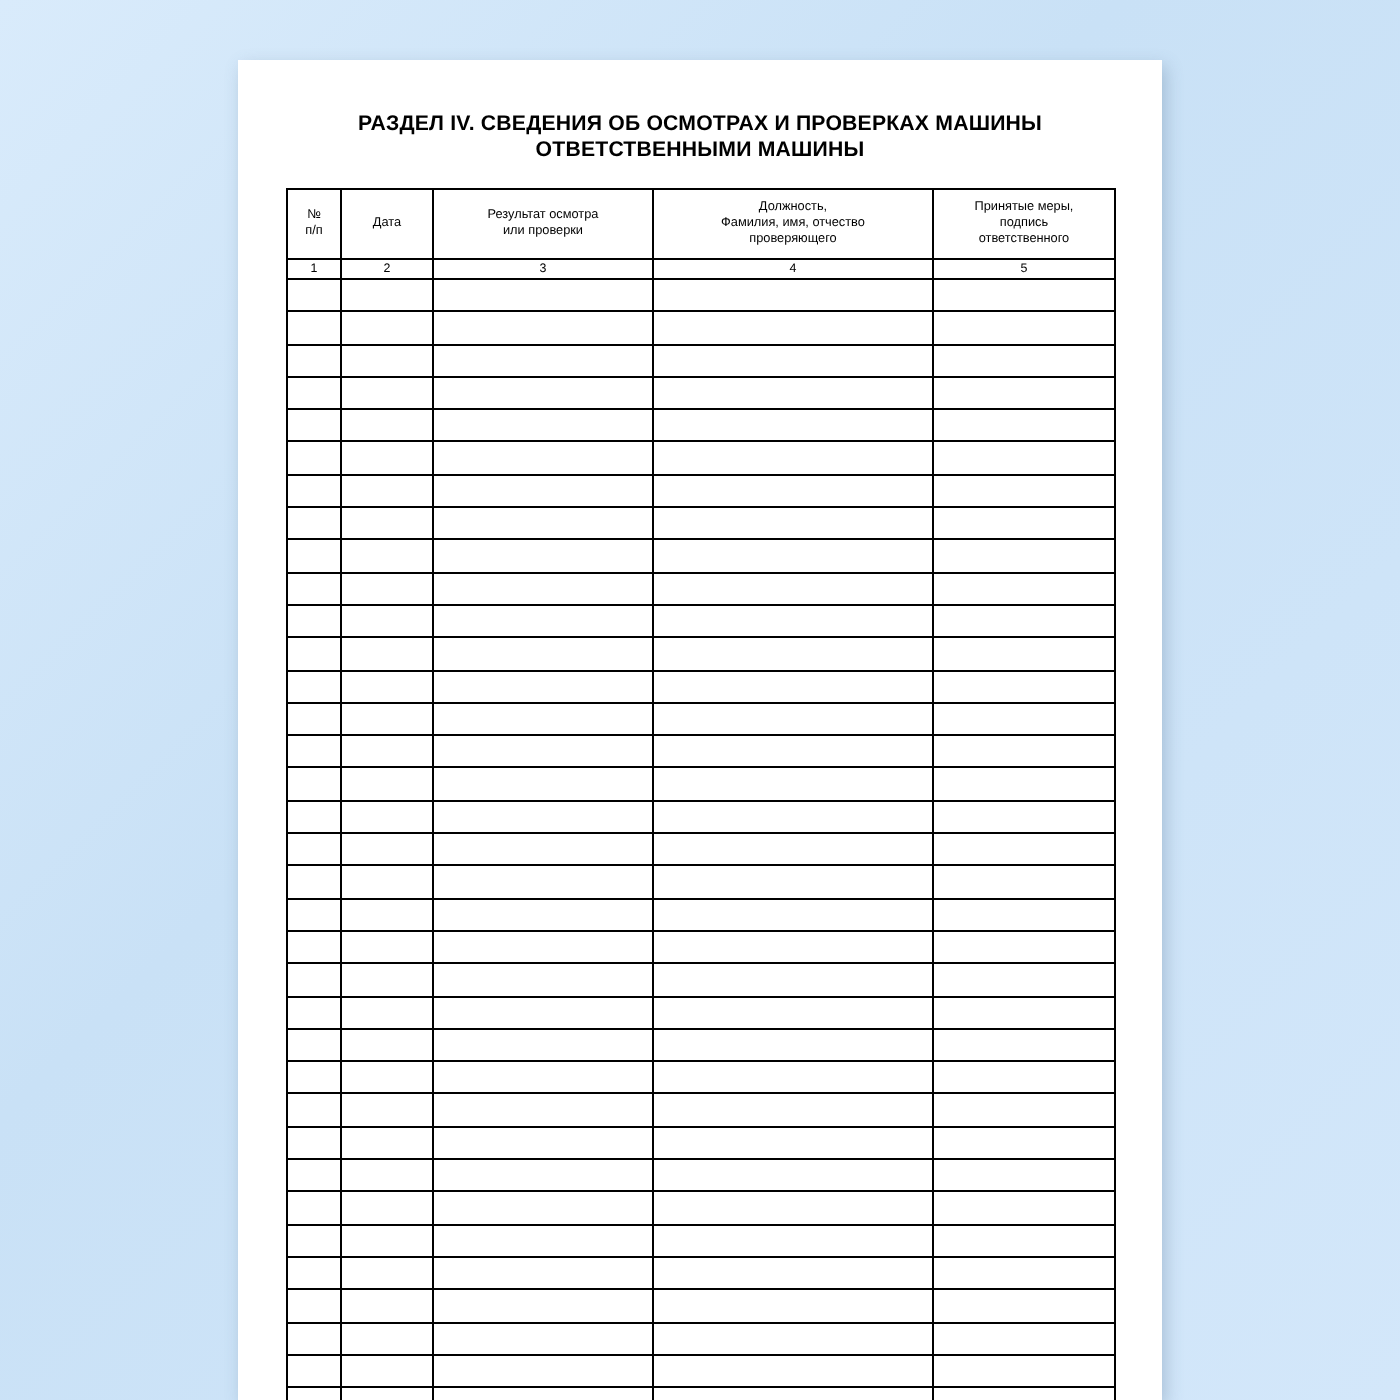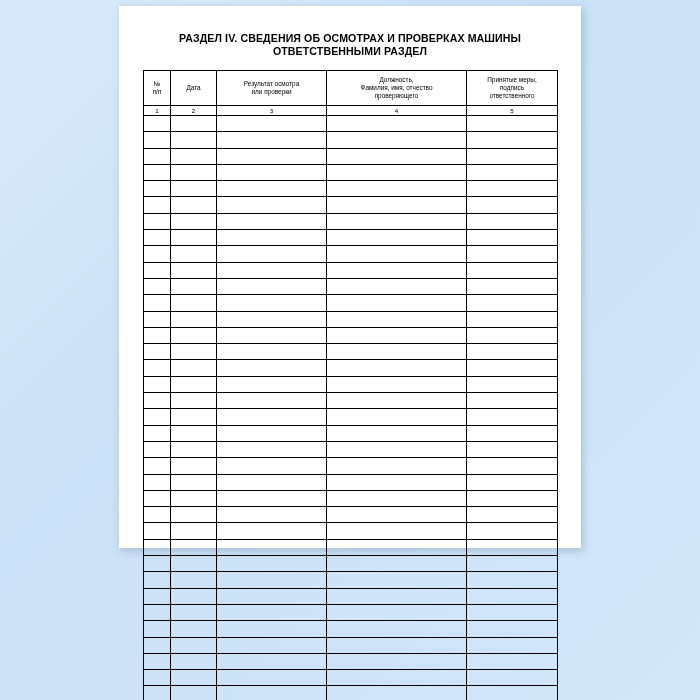--- a/index.html
+++ b/index.html
@@ -16,23 +16,23 @@
   #stage {
     position: relative;
     width: 700px;
     height: 700px;
     background: linear-gradient(135deg, #d9ebfb 0%, #c9e1f6 40%, #d3e7fa 100%);
   }
   
   .page {
     position: absolute;
     left: 119px;
-    top: 6px;
+    top: 30px;
     width: 462px;
-    height: 542px;
+    height: 670px;
     background: #ffffff;
     box-shadow: 2px 3px 8px rgba(80, 110, 140, 0.30);
   }
   .page-inner {
     position: absolute;
     left: 24px;
     top: 26px;
     width: 414px;
   }
   .doc-title {
@@ -85,21 +85,21 @@
 </style>
 </head>
 <body>
 
 <div id="stage">
   <div class="page">
     <div class="page-inner">
 
       <div class="doc-title">
         <span>РАЗДЕЛ IV. СВЕДЕНИЯ ОБ ОСМОТРАХ И ПРОВЕРКАХ МАШИНЫ</span><br>
-        <span>ОТВЕТСТВЕННЫМИ РАЗДЕЛ</span>
+        <span>ОТВЕТСТВЕННЫМИ МАШИНЫ</span>
       </div>
 
       <table class="reg">
         <colgroup>
           <col class="c1">
             <col class="c2">
             <col class="c3">
             <col class="c4">
             <col class="c5">
         </colgroup>

